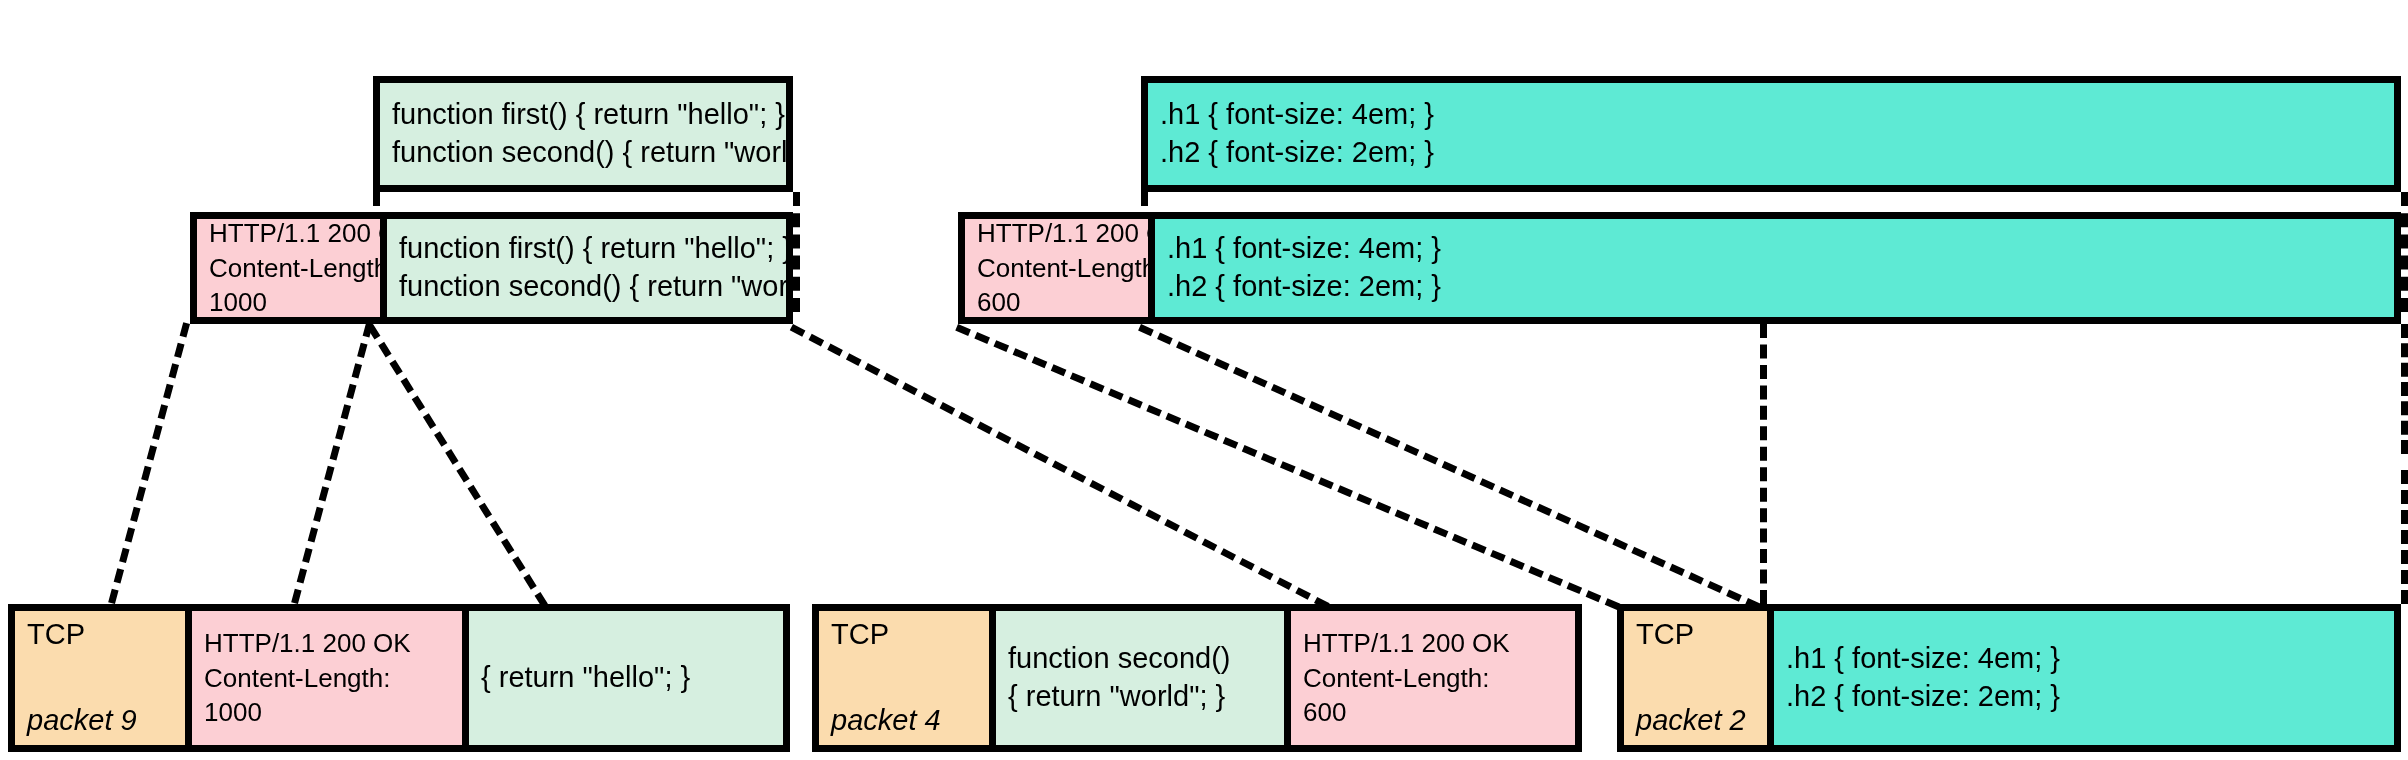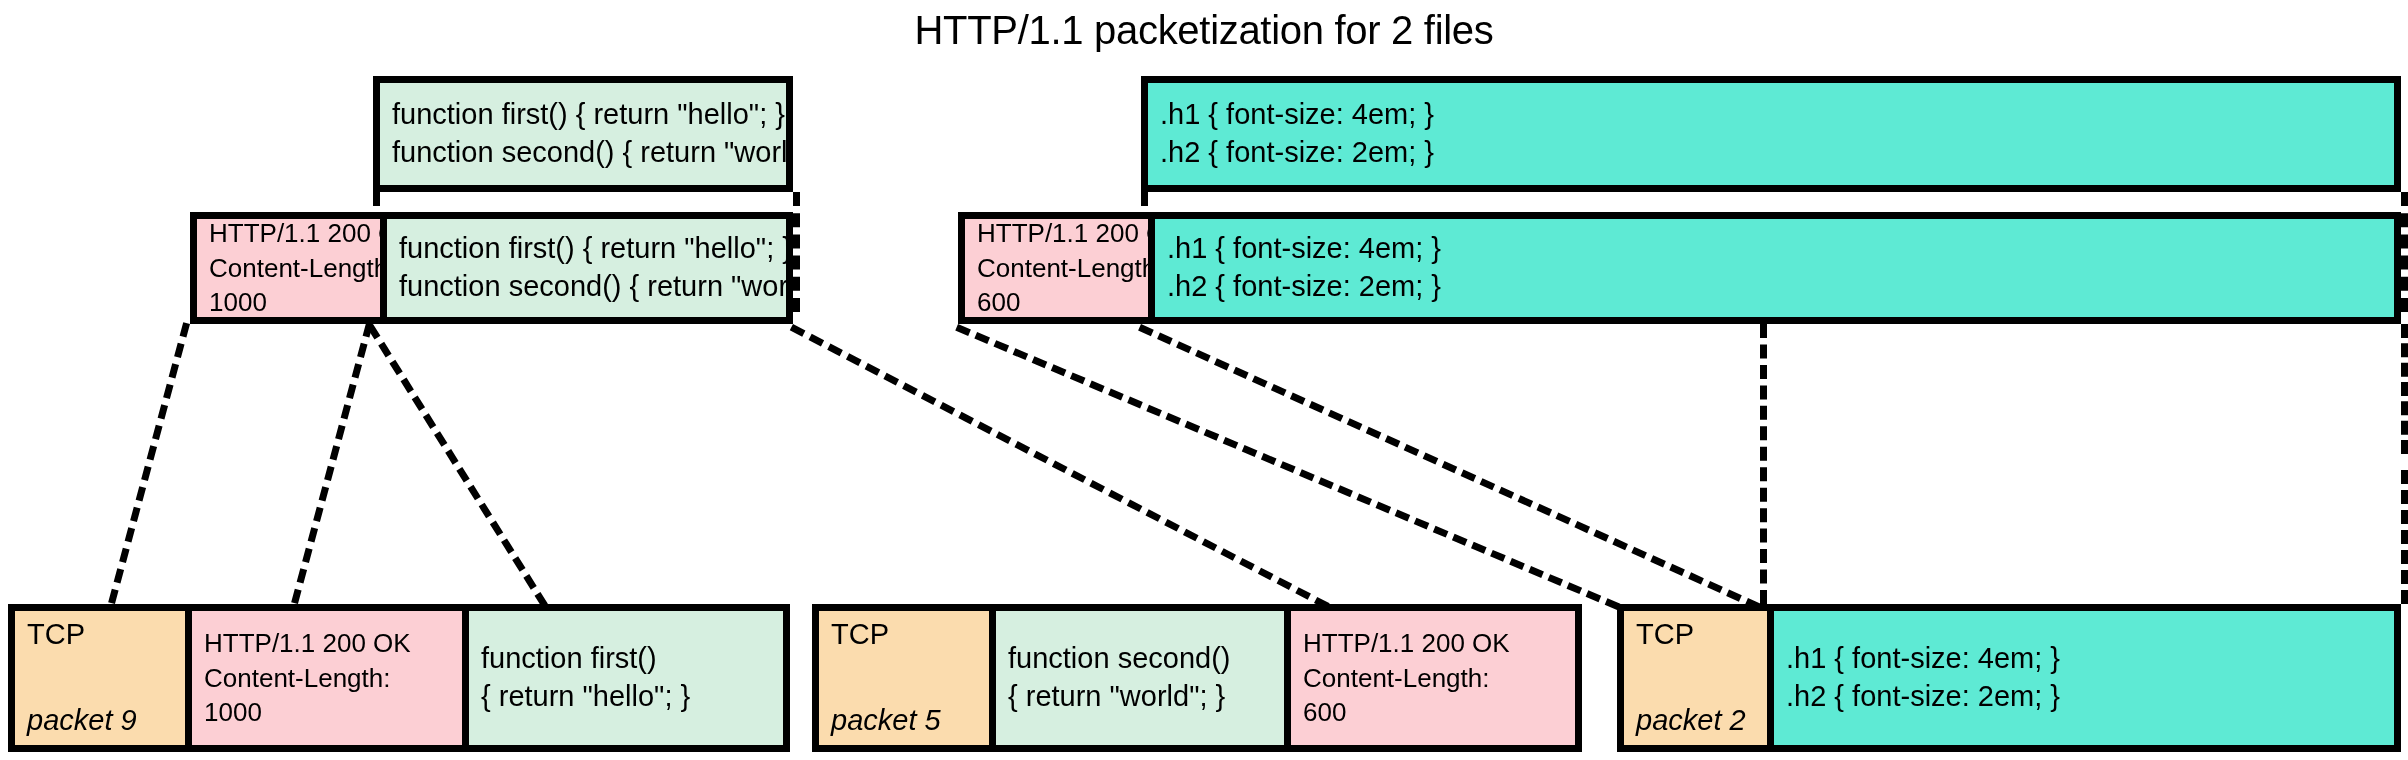--- a/index.html
+++ b/index.html
@@ -58,21 +58,20 @@
     height:0;
     border-top:7px dashed #000;
     transform-origin:0 0;
   }
 </style>
 </head>
 <body>
 
 <div id="stage">
 
-  <div class="title">HTTP/1.1 packetization for 2 files</div>
 
   <div class="box" style="left:373px;top:76px;width:420px;height:116px;">
     <div class="cell green" style="flex:1;">
       <div>function first() { return "hello"; }</div>
       <div>function second() { return "world"; }</div>
     </div>
   </div>
 
   <div class="box" style="left:1141px;top:76px;width:1260px;height:116px;">
     <div class="cell purple" style="flex:1;">
@@ -130,29 +129,28 @@
     <div class="cell orange tcp" style="width:170px;">
       <div class="l1">TCP</div>
       <div class="l2">packet 9</div>
     </div>
     <div class="cell pink sm" style="width:277px;">
       <div>HTTP/1.1 200 OK</div>
       <div>Content-Length:</div>
       <div>1000</div>
     </div>
     <div class="cell green" style="flex:1;">
-      <div>function first()</div>
       <div>{ return "hello"; }</div>
     </div>
   </div>
 
   <div class="box" style="left:812px;top:604px;width:770px;height:148px;">
     <div class="cell orange tcp" style="width:170px;">
       <div class="l1">TCP</div>
-      <div class="l2">packet 5</div>
+      <div class="l2">packet 4</div>
     </div>
     <div class="cell green" style="width:295px;">
       <div>function second()</div>
       <div>{ return "world"; }</div>
     </div>
     <div class="cell pink sm" style="flex:1;">
       <div>HTTP/1.1 200 OK</div>
       <div>Content-Length:</div>
       <div>600</div>
     </div>

